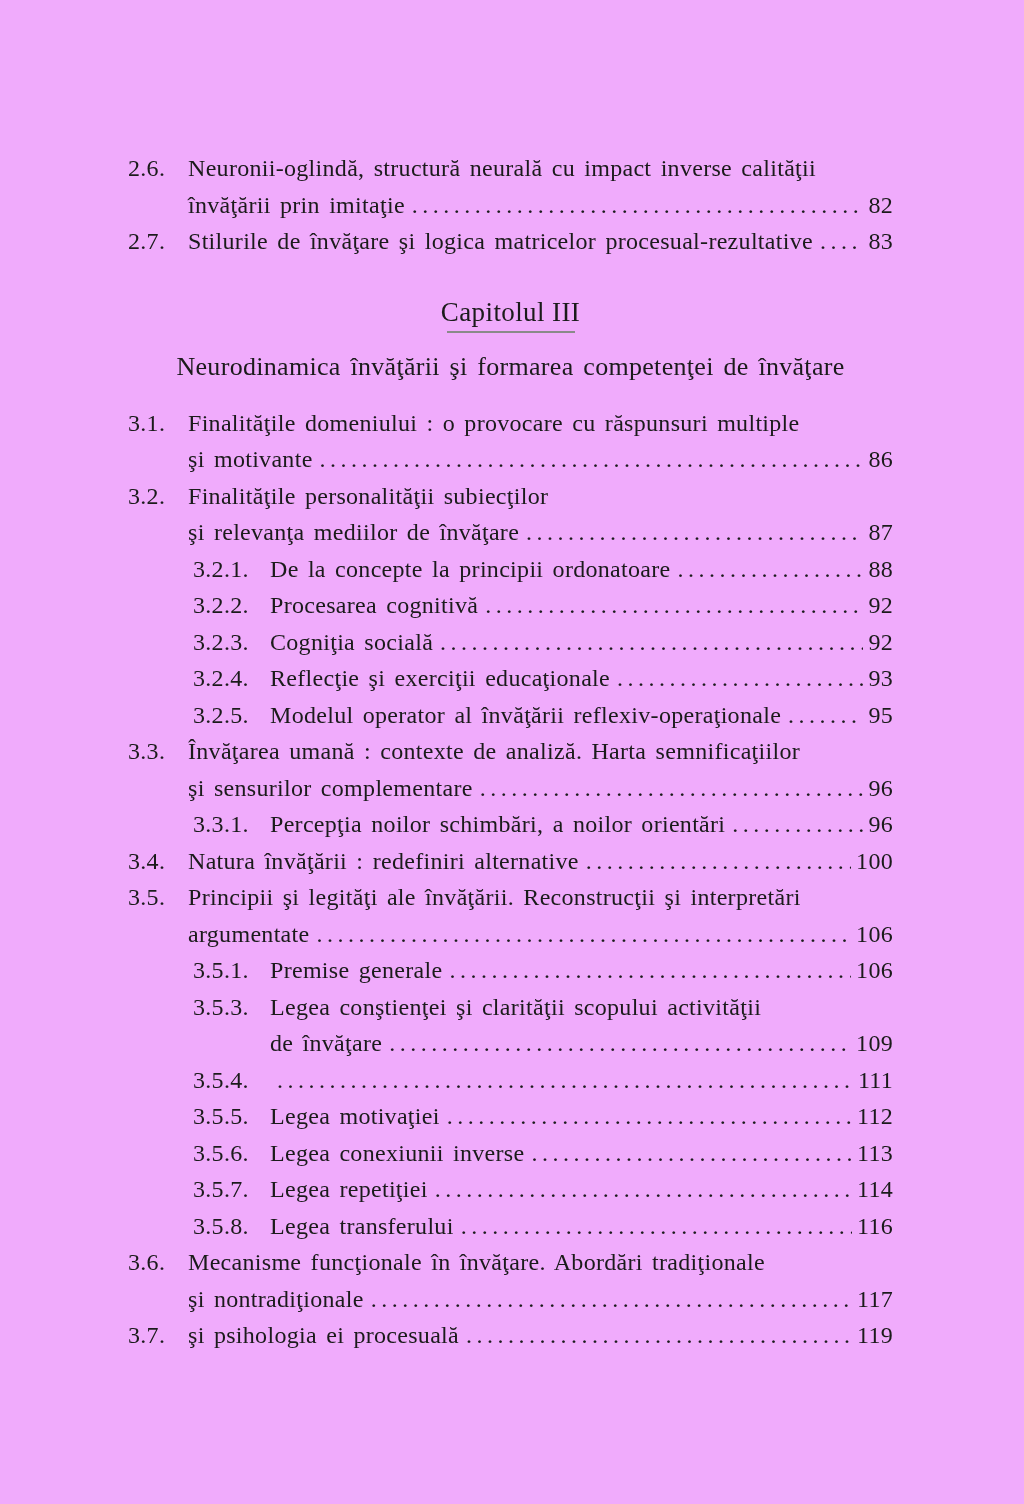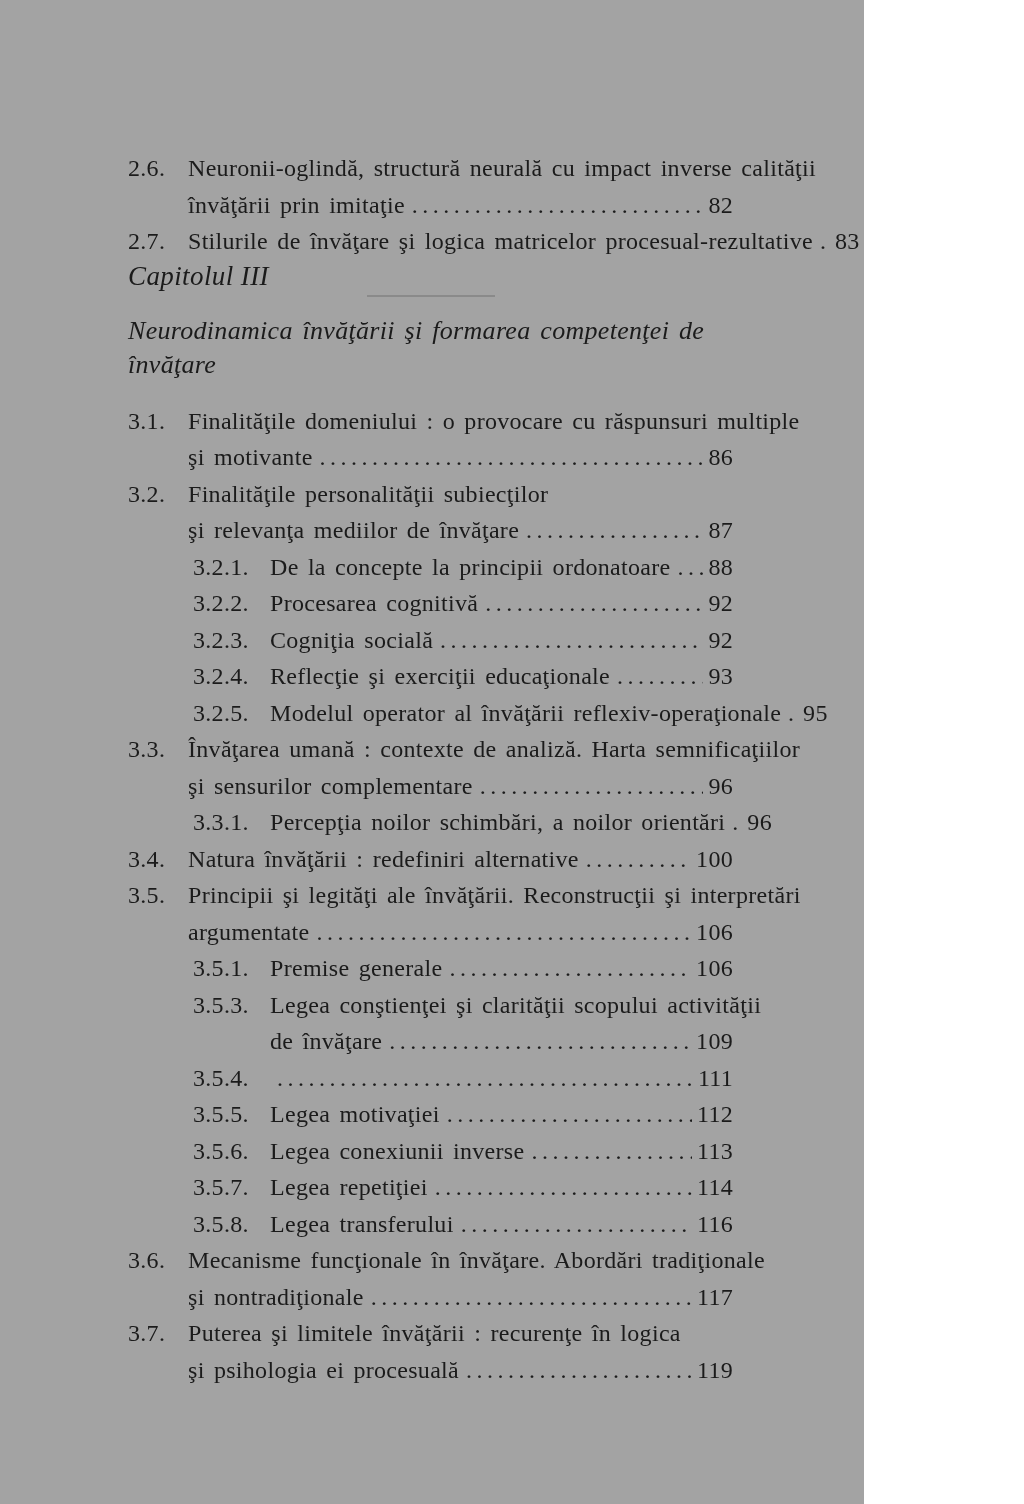--- a/index.html
+++ b/index.html
@@ -2,23 +2,23 @@
 <html><head>
 <meta charset="utf-8">
 <style>
   html, body {
     margin: 0;
     padding: 0;
     background: #ffffff;
   }
   .page {
     position: relative;
-    width: 864px;
+    width: 1024px;
     height: 1504px;
-    background: #a3a3a3;
+    background: #f0abfc;
     font-family: "Liberation Serif", "DejaVu Serif", serif;
     color: #1b1b1b;
     overflow: hidden;
   }
   .content {
     position: absolute;
     left: 128px;
     right: 131px;
     top: 150px;
   }
@@ -69,21 +69,22 @@
   }
   .leader::after {
     content: "..........................................................................................................................";
   }
   .pg {
     flex: 0 0 auto;
     white-space: nowrap;
   }
   
   .chapter-block {
-    font-style: italic;
+    margin-top: 36px;
+    text-align: center;
   }
   .chapter-heading {
     font-size: 27px;
     line-height: 32px;
     letter-spacing: 0.4px;
   }
   .chapter-underline {
     width: 128px;
     border-top: 2px solid #8a8a8a;
     margin: 3px auto 0 auto;
@@ -328,21 +329,20 @@
             <div class="line lastline">
               <span class="txt">şi nontradiţionale</span>
               <span class="leader"></span>
               <span class="pg">117</span>
             </div>
           </div>
         </div>
         <div class="entry">
           <span class="num">3.7.</span>
           <div class="body">
-            <div class="line">Puterea şi limitele învăţării : recurenţe în logica</div>
             <div class="line lastline">
               <span class="txt">şi psihologia ei procesuală</span>
               <span class="leader"></span>
               <span class="pg">119</span>
             </div>
           </div>
         </div>
       </section>
 
   </div>

